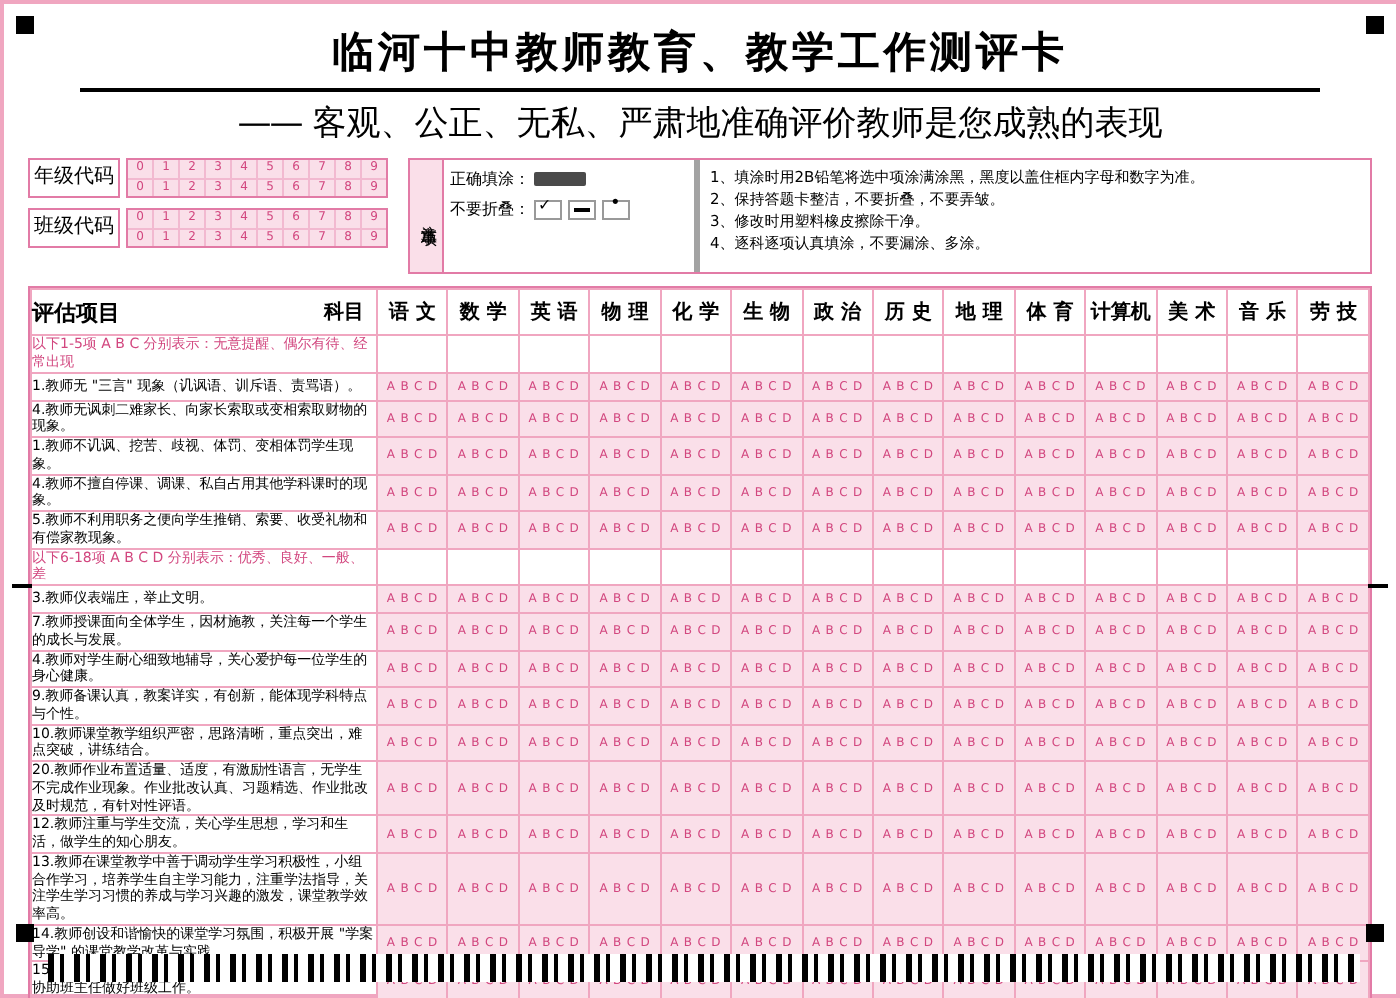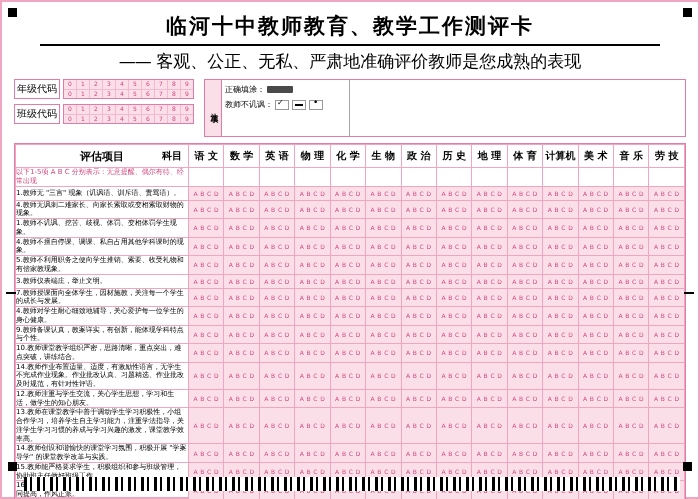--- a/index.html
+++ b/index.html
@@ -79,21 +79,21 @@
     border-right:1px solid #e27ba6;
     display:flex;align-items:center;justify-content:center;
     background:#fadfe9;
   }
   .notice-side span{
     writing-mode:vertical-rl;
     font-size:8px;color:#000;letter-spacing:1px;
   }
   .notice-left{
     width:128px;
-    border-right:1px solid #a3a3a3;
+    border-right:3px solid #a3a3a3;
     padding:4px 3px;
     box-sizing:border-box;
   }
   .fill-line{display:flex;align-items:center;margin-bottom:4px;}
   .fill-line .lbl{font-size:8px;color:#000;white-space:nowrap;}
   .mark{
     display:inline-block;width:26px;height:7px;background:#4a4a4a;margin-left:2px;border-radius:1px;
   }
   .badmarks{display:inline-flex;align-items:center;margin-left:2px;gap:3px;font-size:8px;color:#000;}
   .bm{display:inline-block;width:12px;height:8px;border:1px solid #999;position:relative;background:#fff;}
@@ -114,21 +114,21 @@
   }
   table.grid td,table.grid th{
     border:1px solid #f0a6c0;
     padding:0;
     vertical-align:middle;
   }
   .hdr-item{
     width:172px;
     height:22px;
     font-size:11px;font-weight:bold;color:#000;
-    text-align:center;padding-left:10px;
+    text-align:left;padding-left:10px;
     position:relative;
   }
   .hdr-item .subj{
     position:absolute;right:6px;top:4px;font-size:10px;font-weight:bold;
   }
   .subj-cell{
     font-size:10px;font-weight:bold;color:#000;text-align:center;height:22px;
   }
   .itemcell{
     font-size:7px;color:#000;line-height:1.25;
@@ -239,27 +239,33 @@
     <div class="notice">
       <div class="notice-side">
         <span>注意事项</span>
       </div>
       <div class="notice-left">
         <div class="fill-line">
           <span class="lbl">正确填涂：</span>
           <span class="mark"></span>
         </div>
         <div class="fill-line">
-          <span class="lbl">教师不讥讽：</span>
+          <span class="lbl">不要折叠：</span>
           <span class="badmarks">
             <i class="bm tick"></i>
             <i class="bm bar"></i>
             <i class="bm dot"></i>
           </span>
         </div>
+      </div>
+      <div class="notice-right">
+        <div>1、填涂时用2B铅笔将选中项涂满涂黑，黑度以盖住框内字母和数字为准。</div>
+        <div>2、保持答题卡整洁，不要折叠，不要弄皱。</div>
+        <div>3、修改时用塑料橡皮擦除干净。</div>
+        <div>4、逐科逐项认真填涂，不要漏涂、多涂。</div>
       </div>
     </div>
   </div>
 
   <div class="main">
     <table class="grid">
       <thead>
         <tr>
           <th class="hdr-item">
             <span>评估项目</span>
@@ -378,20 +384,37 @@
             <td class="bub">A B C D</td>
             <td class="bub">A B C D</td>
             <td class="bub">A B C D</td>
             <td class="bub">A B C D</td>
             <td class="bub">A B C D</td>
             <td class="bub">A B C D</td>
             <td class="bub">A B C D</td>
             <td class="bub">A B C D</td>
           </tr>
           <tr>
+            <td class="itemcell red">以下6-18项 A B C D 分别表示：优秀、良好、一般、差</td>
+            <td class="bub blank"></td>
+            <td class="bub blank"></td>
+            <td class="bub blank"></td>
+            <td class="bub blank"></td>
+            <td class="bub blank"></td>
+            <td class="bub blank"></td>
+            <td class="bub blank"></td>
+            <td class="bub blank"></td>
+            <td class="bub blank"></td>
+            <td class="bub blank"></td>
+            <td class="bub blank"></td>
+            <td class="bub blank"></td>
+            <td class="bub blank"></td>
+            <td class="bub blank"></td>
+          </tr>
+          <tr>
             <td class="itemcell">3.教师仪表端庄，举止文明。</td>
             <td class="bub">A B C D</td>
             <td class="bub">A B C D</td>
             <td class="bub">A B C D</td>
             <td class="bub">A B C D</td>
             <td class="bub">A B C D</td>
             <td class="bub">A B C D</td>
             <td class="bub">A B C D</td>
             <td class="bub">A B C D</td>
             <td class="bub">A B C D</td>
@@ -463,21 +486,21 @@
             <td class="bub">A B C D</td>
             <td class="bub">A B C D</td>
             <td class="bub">A B C D</td>
             <td class="bub">A B C D</td>
             <td class="bub">A B C D</td>
             <td class="bub">A B C D</td>
             <td class="bub">A B C D</td>
             <td class="bub">A B C D</td>
           </tr>
           <tr>
-            <td class="itemcell">14.教师作业布置适量、适度，有激励性语言，无学生不完成作业现象。作业批改认真、习题精选、作业批改及时规范，有针对性评语。</td>
+            <td class="itemcell">20.教师作业布置适量、适度，有激励性语言，无学生不完成作业现象。作业批改认真、习题精选、作业批改及时规范，有针对性评语。</td>
             <td class="bub">A B C D</td>
             <td class="bub">A B C D</td>
             <td class="bub">A B C D</td>
             <td class="bub">A B C D</td>
             <td class="bub">A B C D</td>
             <td class="bub">A B C D</td>
             <td class="bub">A B C D</td>
             <td class="bub">A B C D</td>
             <td class="bub">A B C D</td>
             <td class="bub">A B C D</td>

